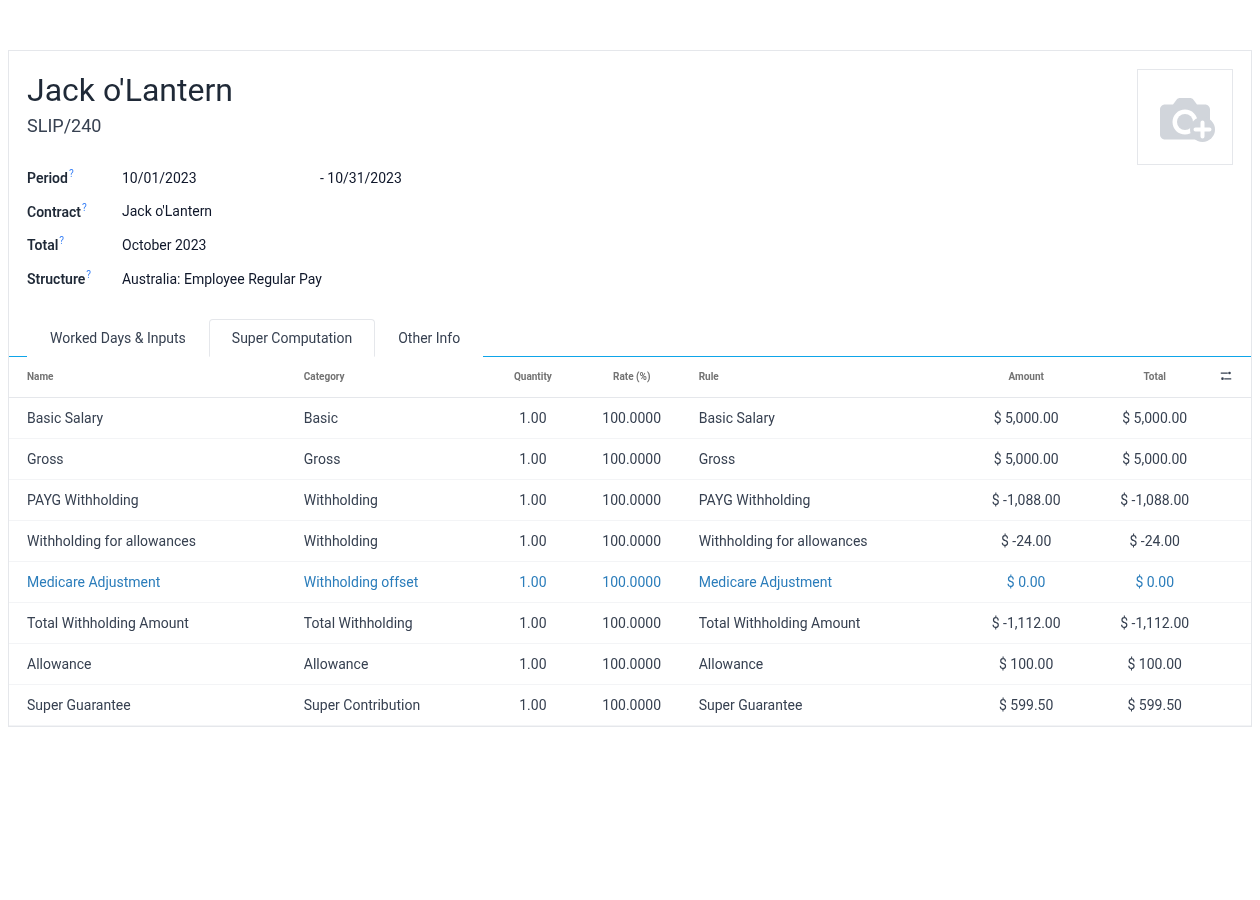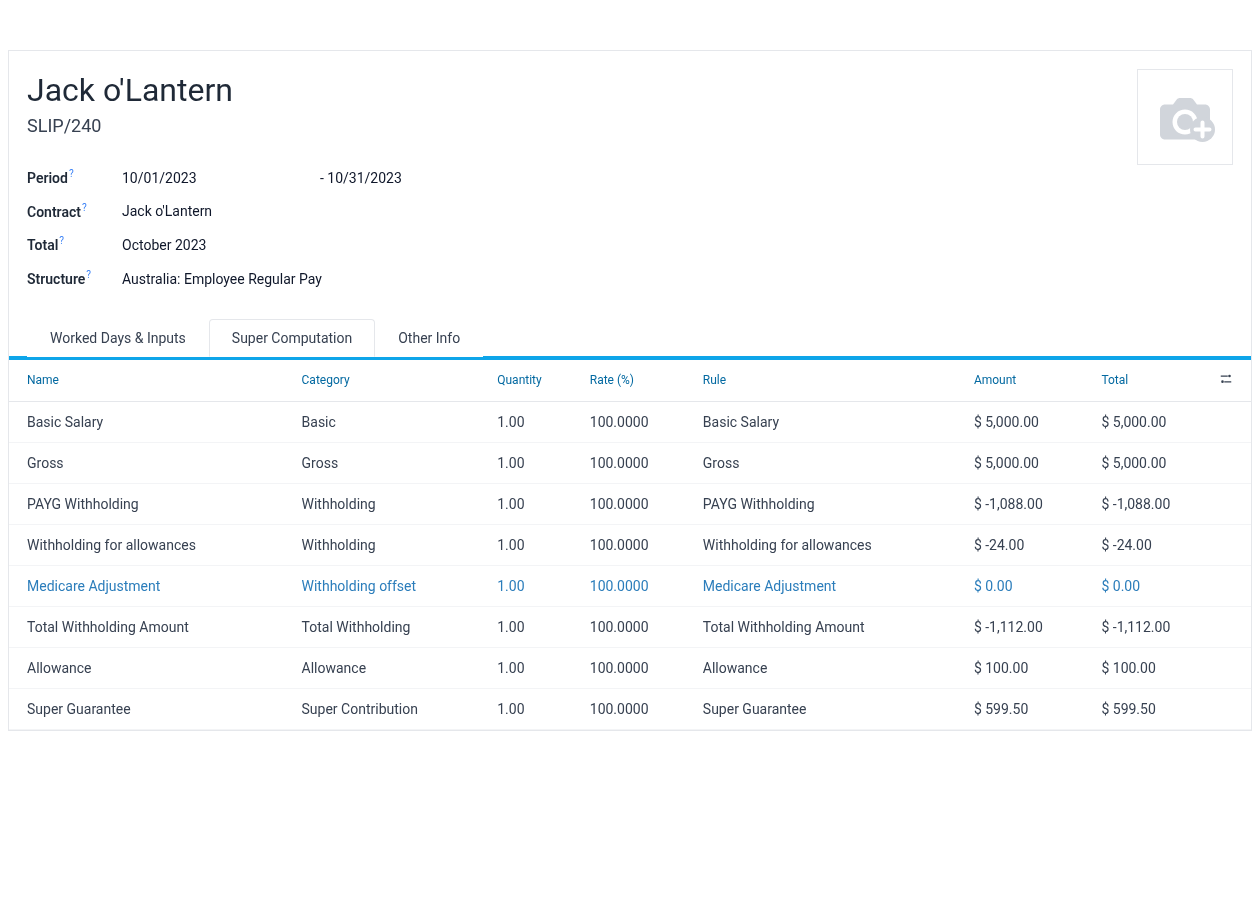--- a/index.html
+++ b/index.html
@@ -78,21 +78,21 @@
       display: flex;
       align-items: center;
       justify-content: center;
       background: #fff;
     }
     .camera-icon {
       fill: #d1d5db;
     }
     .tabs {
       display: flex;
-      border-bottom: 4px solid #0ea5e9;
+      border-bottom: 1px solid #0ea5e9;
       margin-top: 4px;
       padding: 0 18px;
     }
     .tab {
       padding: 10px 22px;
       border: 1px solid transparent;
       border-bottom: none;
       cursor: pointer;
       color: #374151;
       font-size: 14px;
@@ -104,27 +104,27 @@
       border-bottom: 1px solid #fff;
       border-radius: 4px 4px 0 0;
     }
     .table {
       width: 100%;
       border-collapse: collapse;
     }
     .table th {
       text-align: left;
       padding: 12px 10px;
-      font-weight: 400;
-      color: #0369a1;
-      font-size: 12px;
+      font-weight: 700;
+      color: #737373;
+      font-size: 10px;
       border-bottom: 1px solid #e5e7eb;
     }
     .table th.num, .table td.num {
-      text-align: left;
+      text-align: center;
     }
     .table td {
       padding: 12px 10px;
       border-bottom: 1px solid #f3f4f6;
       color: #374151;
       font-size: 14px;
     }
     .table td:first-child, .table th:first-child {
       padding-left: 18px;
     }

